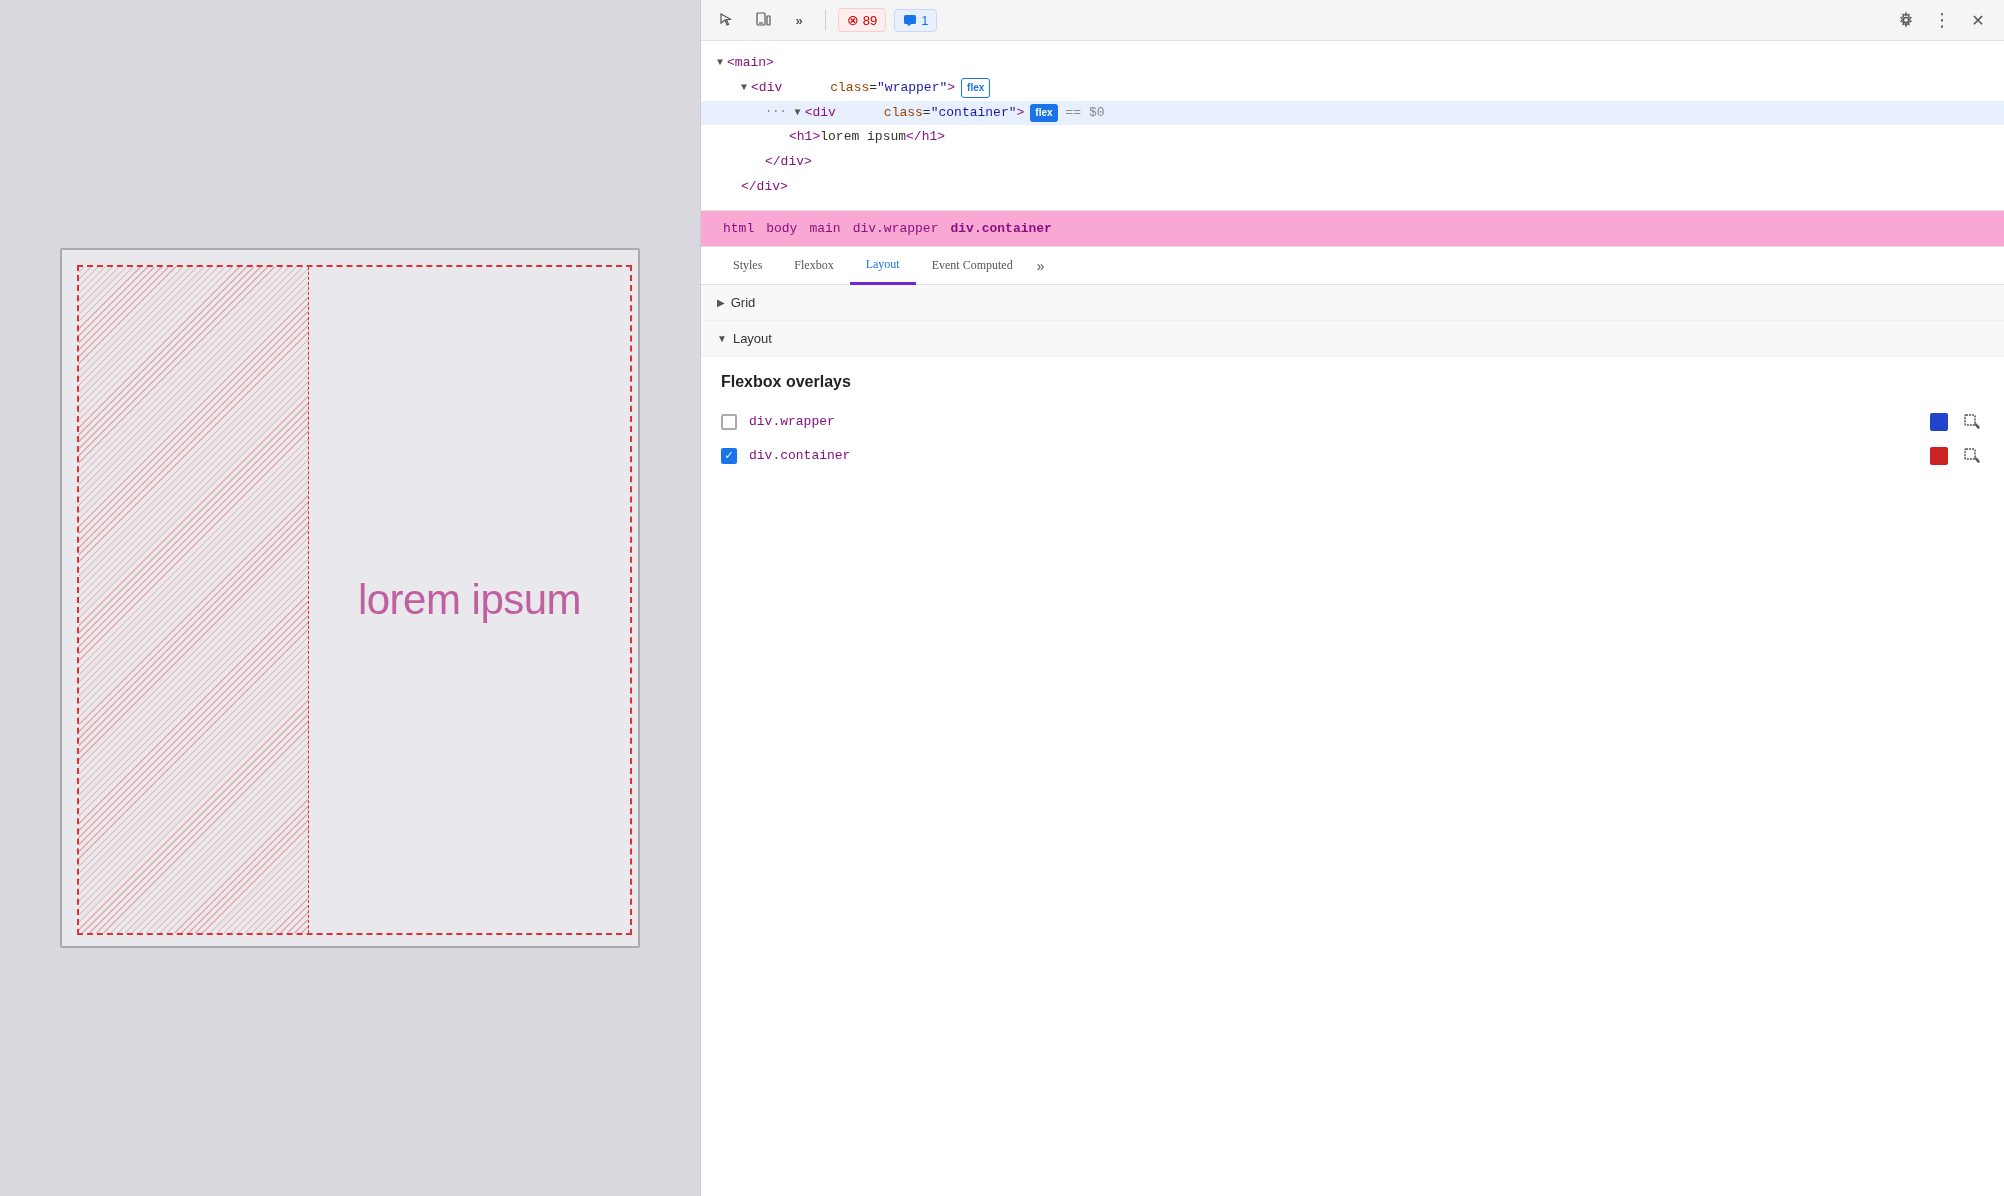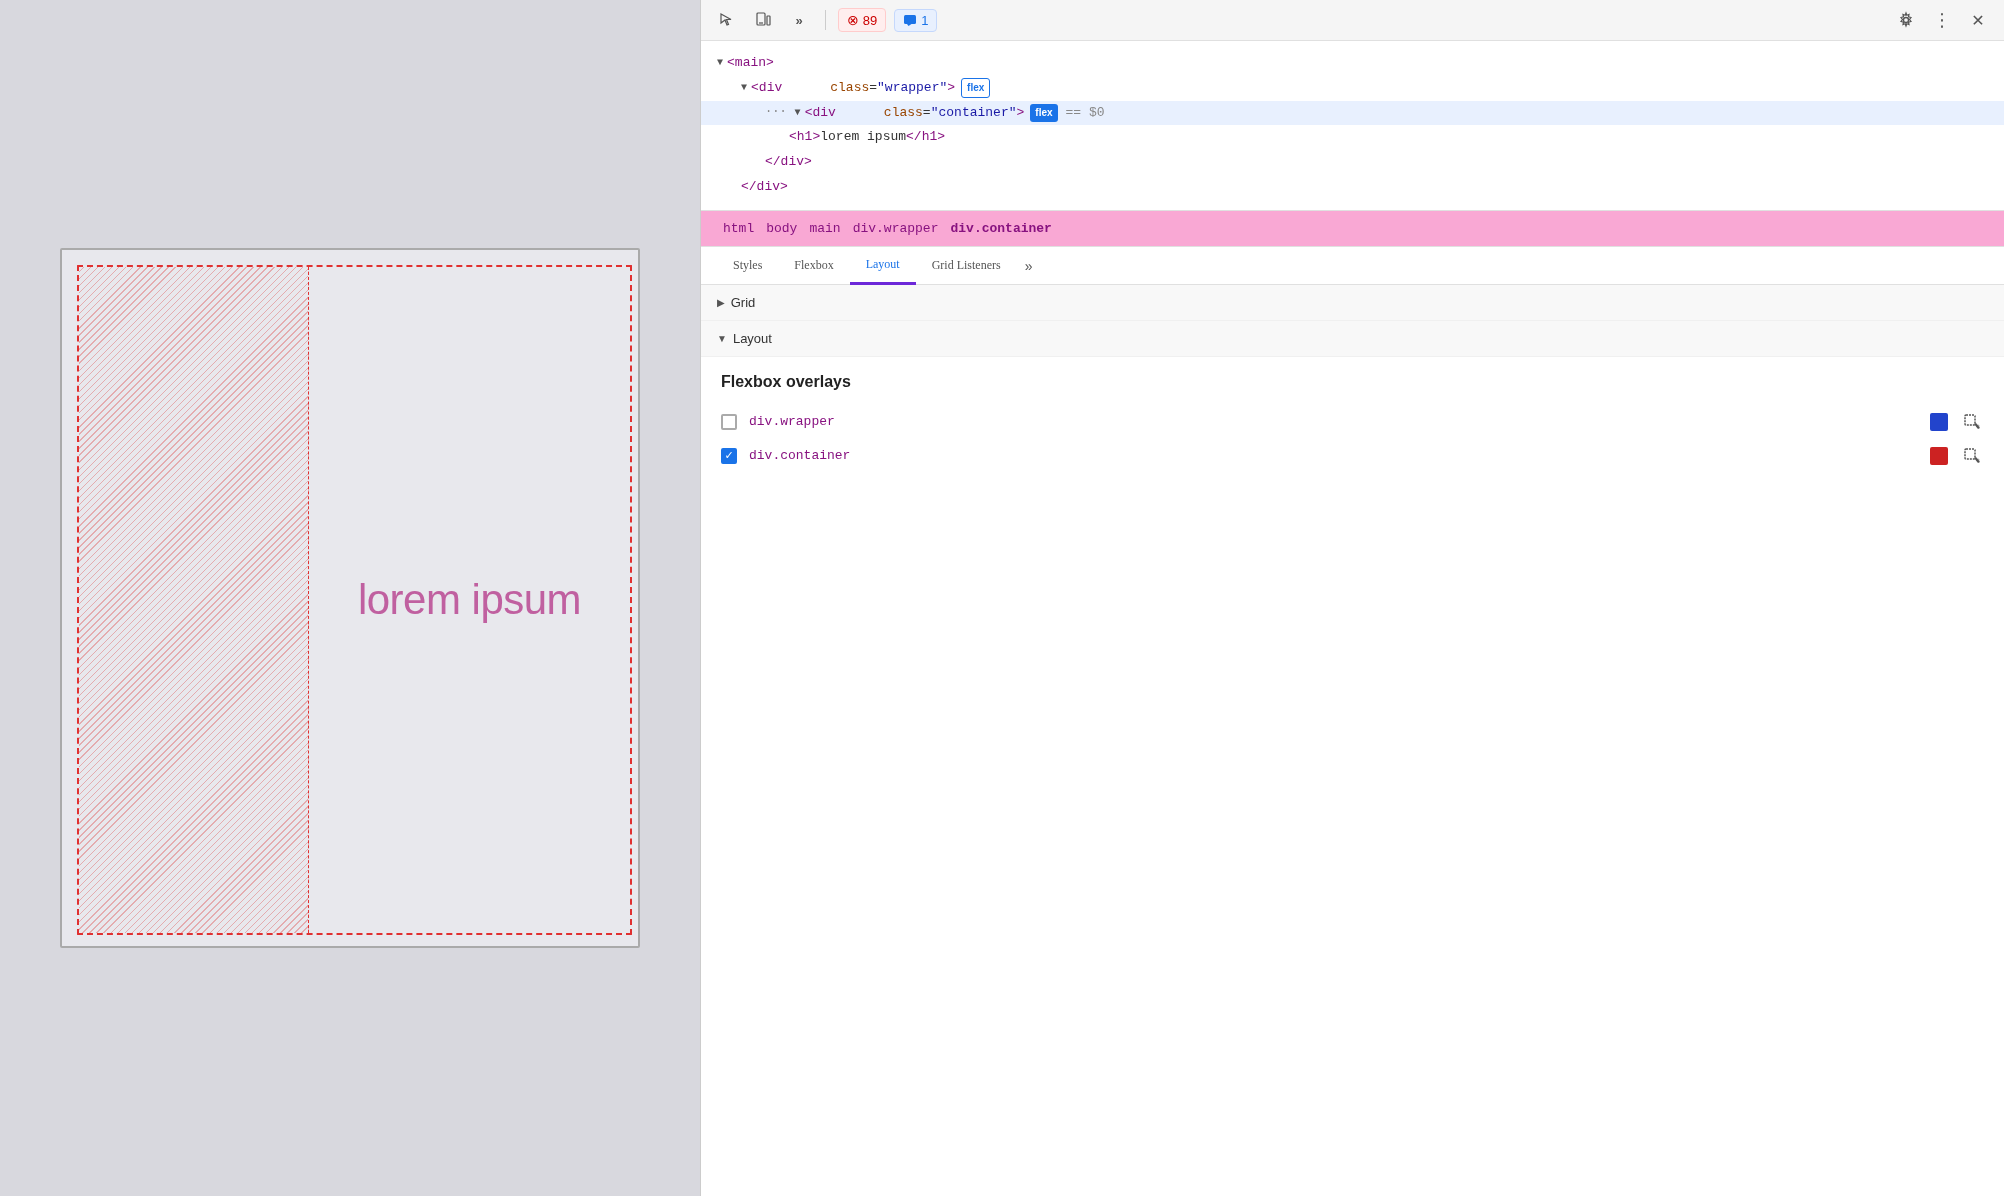--- a/index.html
+++ b/index.html
@@ -501,21 +501,21 @@
     <span class="breadcrumb-sep"> </span>
     <span class="breadcrumb-item">div.wrapper</span>
     <span class="breadcrumb-sep"> </span>
     <span class="breadcrumb-item active">div.container</span>
   </div>
 
   <div class="tabs-row">
     <div class="tab">Styles</div>
     <div class="tab">Flexbox</div>
     <div class="tab active">Layout</div>
-    <div class="tab">Grid Listeners</div>
+    <div class="tab">Event Computed</div>
     <div class="tab-more">»</div>
   </div>
 
   <div class="layout-content">
 
     <div class="section-header">
       <span class="arrow">▶</span>
       <span>Grid</span>
     </div>
 

